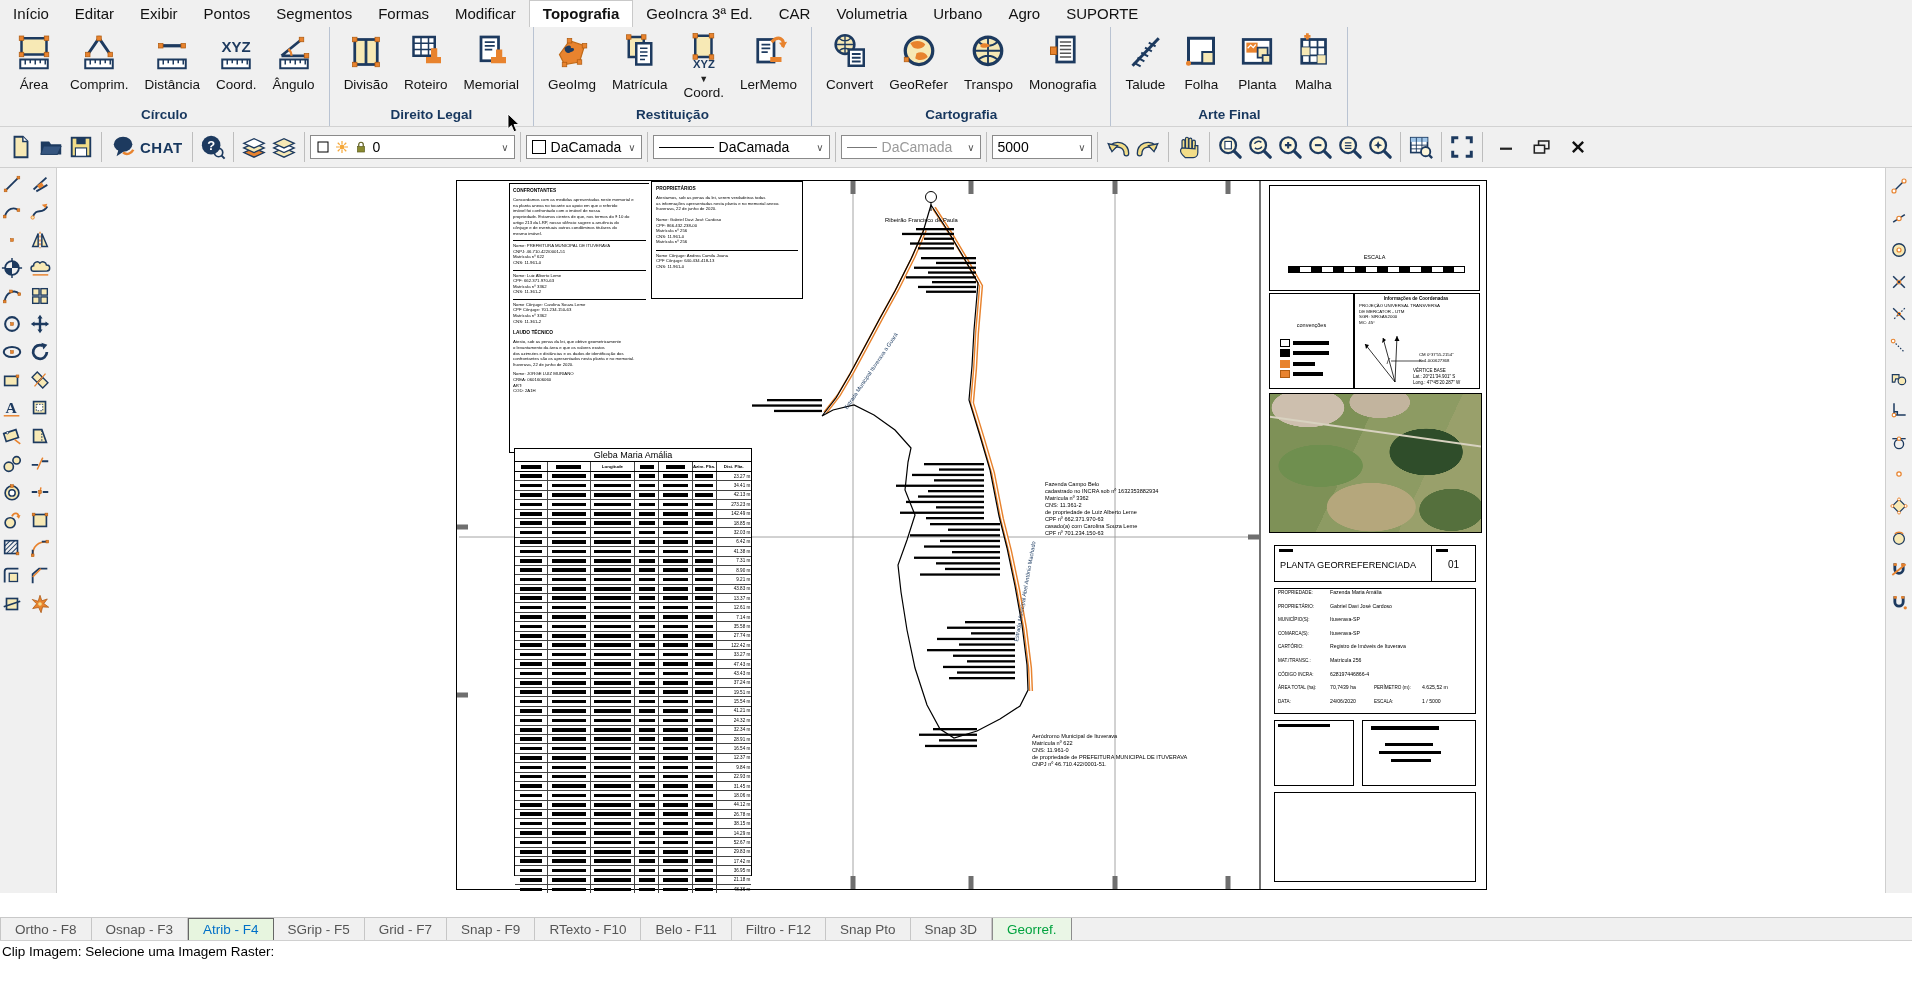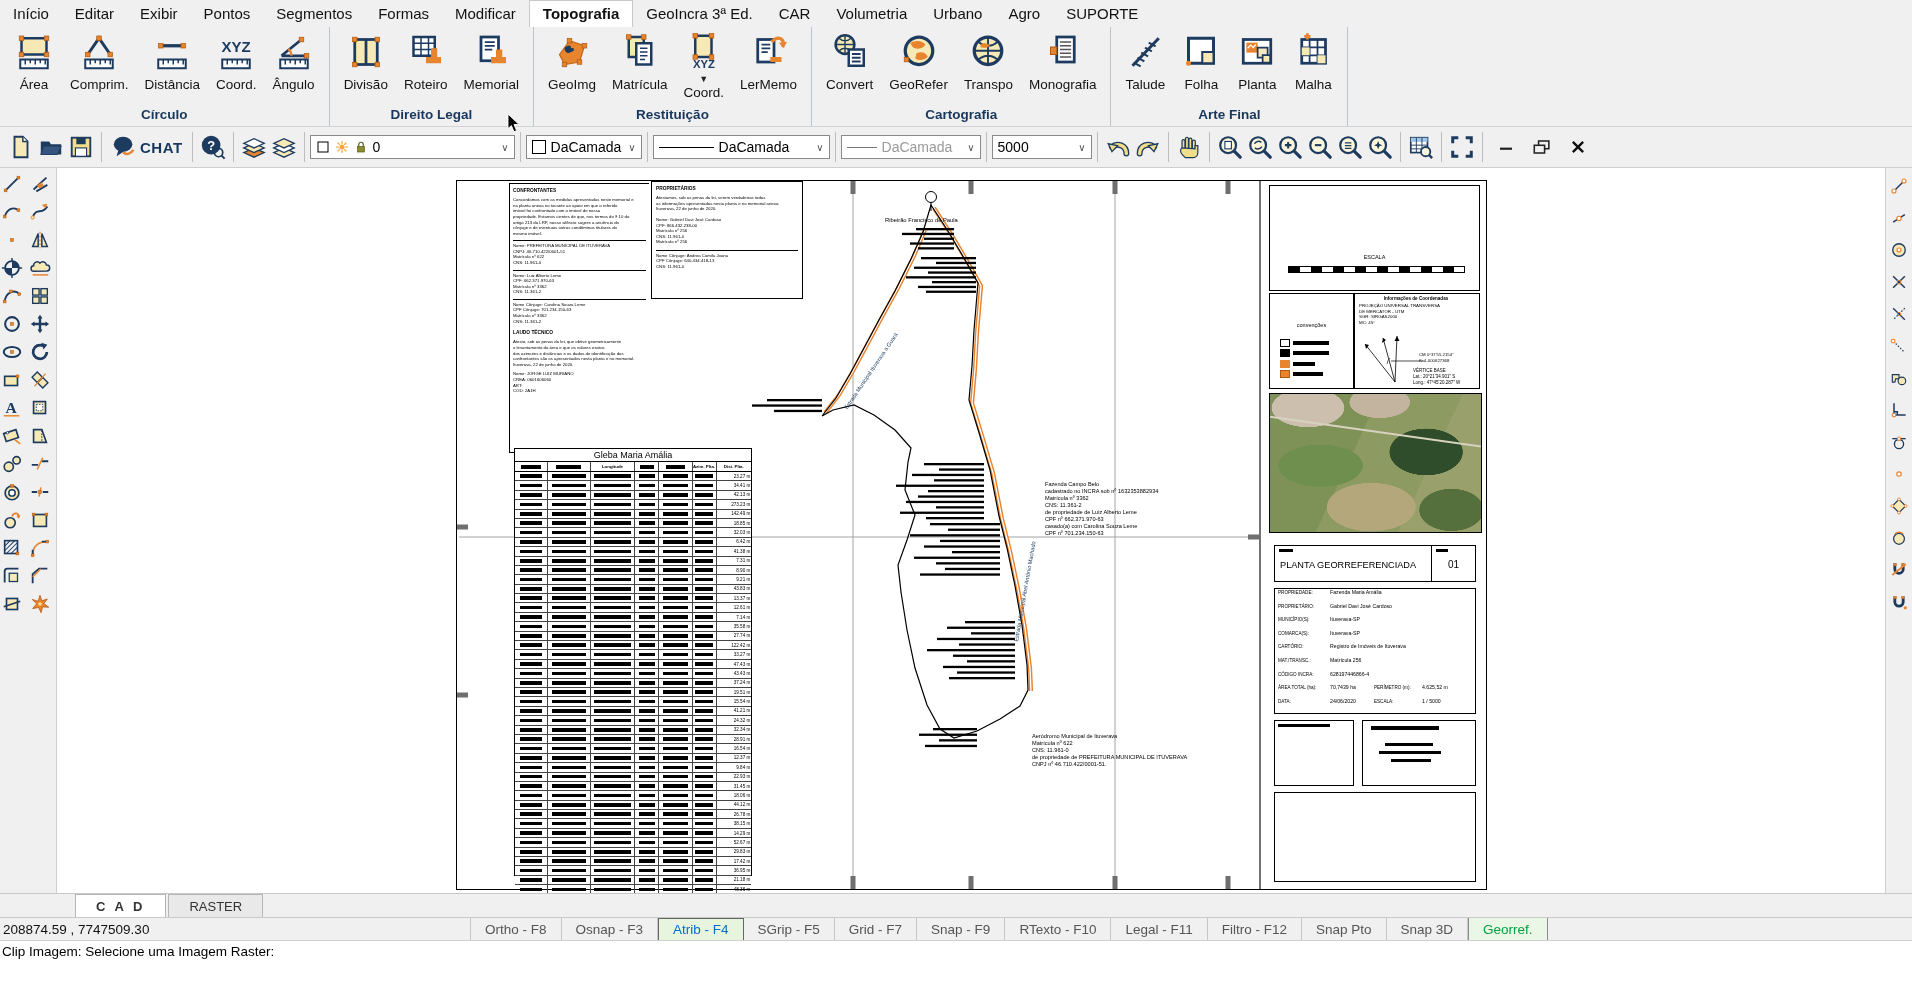--- a/index.html
+++ b/index.html
@@ -2163,35 +2163,30 @@
   <div class="pbox" style="left:905px;top:539px;width:114px;height:66px;">
     <div style="position:absolute;left:8px;top:5px;width:68px;height:4px;background:#000"></div>
     <div style="position:absolute;left:22px;top:22px;width:48px;height:3px;background:#000"></div>
     <div style="position:absolute;left:16px;top:30px;width:62px;height:3px;background:#000"></div>
     <div style="position:absolute;left:28px;top:38px;width:40px;height:3px;background:#000"></div>
   </div>
   <div class="pbox" style="left:817px;top:611px;width:202px;height:90px;"></div>
         </div>
     </div>
   </div>
-  <div id="viewtabs">
-      <div class="vtab active">C A D</div>
-      <div class="vtab">RASTER</div>
-    </div>
   <div id="statusbar">
-    <div id="coords">208874.59 , 7747509.30</div>
     <div id="toggles" style="display:flex;align-items:stretch;">
         <div class="toggle">Ortho - F8</div>
         <div class="toggle">Osnap - F3</div>
         <div class="toggle active">Atrib - F4</div>
         <div class="toggle">SGrip - F5</div>
         <div class="toggle">Grid - F7</div>
         <div class="toggle">Snap - F9</div>
         <div class="toggle">RTexto - F10</div>
-        <div class="toggle">Legal - F11</div>
+        <div class="toggle">Belo - F11</div>
         <div class="toggle">Filtro - F12</div>
         <div class="toggle">Snap Pto</div>
         <div class="toggle">Snap 3D</div>
         <div class="toggle georef">Georref.</div>
       </div>
   </div>
   <div id="cmdarea">
       <div class="cmdline">Clip Imagem: Selecione uma Imagem Raster:</div>
     </div>
   <div id="cursor">

